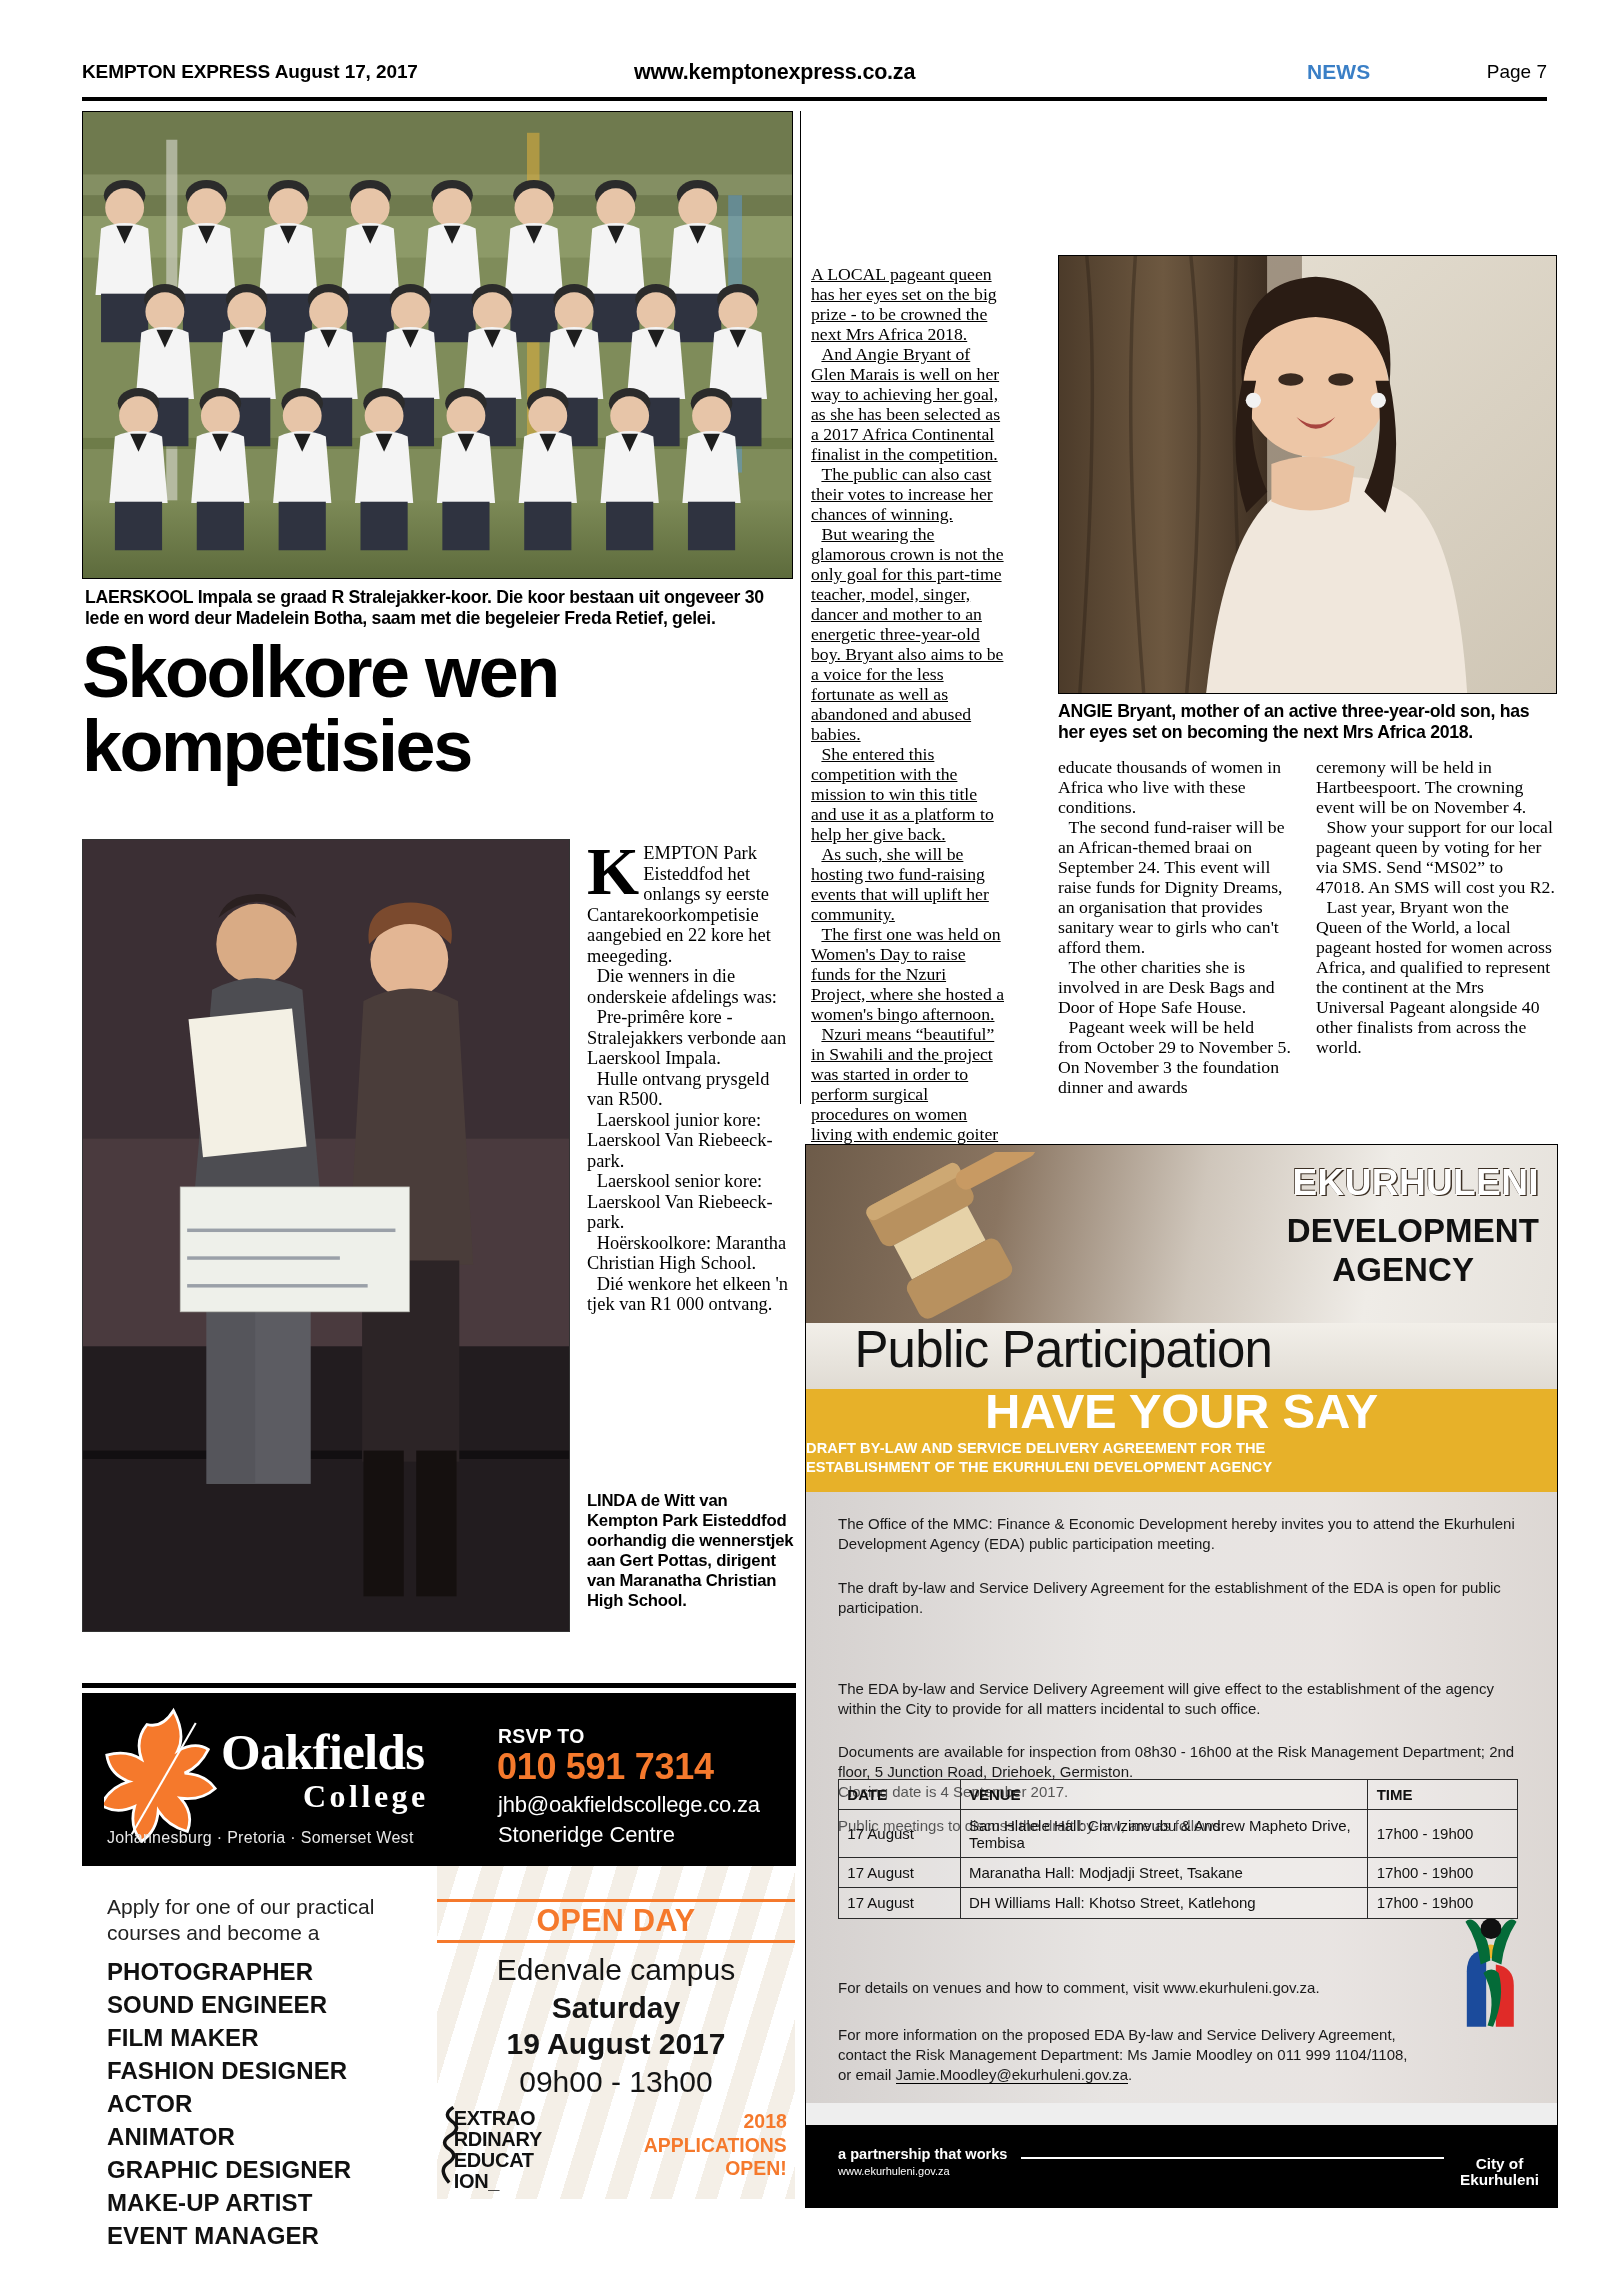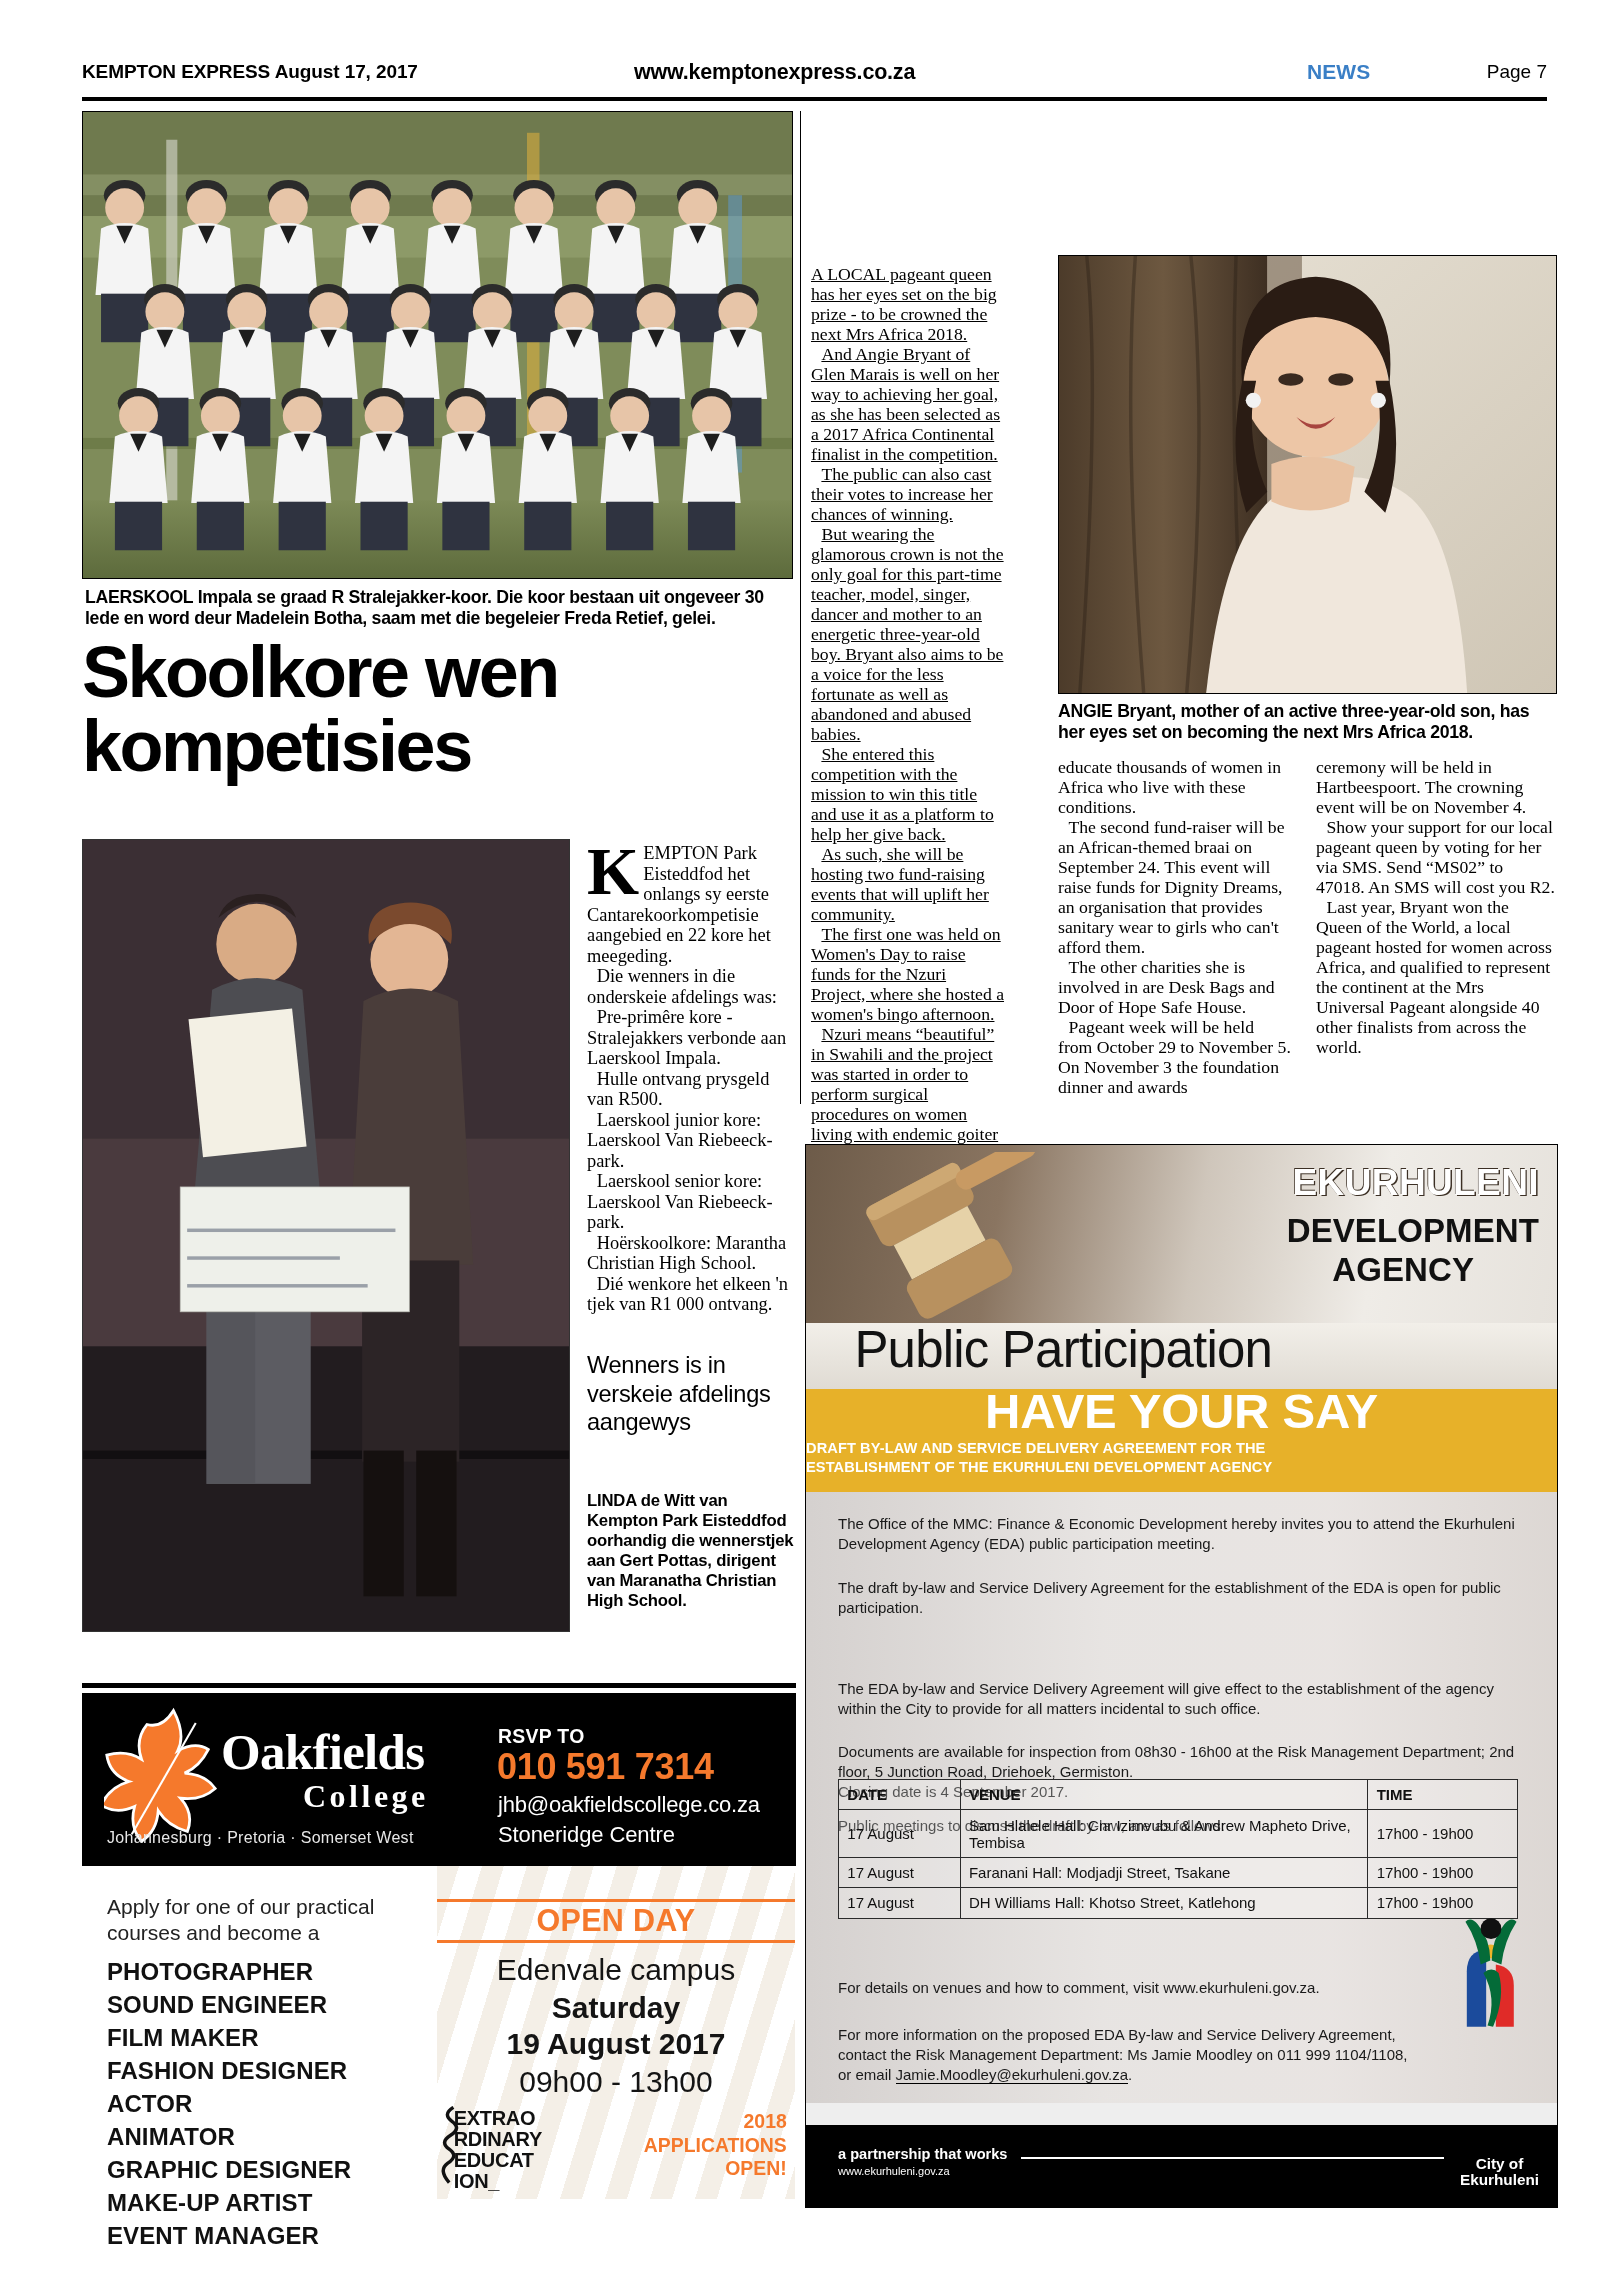--- a/index.html
+++ b/index.html
@@ -230,21 +230,20 @@
     <p class="first"><span class="dropcap">K</span><span>EMPTON Park Eisteddfod het onlangs sy eerste Cantarekoorkompetisie aangebied en 22 kore het meegeding.</span></p>
     <p>Die wenners in die onderskeie afdelings was:</p>
     <p>Pre-primêre kore - Stralejakkers verbonde aan Laerskool Impala.</p>
     <p>Hulle ontvang prysgeld van R500.</p>
     <p>Laerskool junior kore: Laerskool Van Riebeeck-park.</p>
     <p>Laerskool senior kore: Laerskool Van Riebeeck-park.</p>
     <p>Hoërskoolkore: Marantha Christian High School.</p>
     <p>Dié wenkore het elkeen 'n tjek van R1 000 ontvang.</p>
   </div>
 
-  <div class="pullquote">Wenners is in verskeie afdelings aangewys</div>
   <div class="linda-caption">LINDA de Witt van Kempton Park Eisteddfod oorhandig die wennerstjek aan Gert Pottas, dirigent van Maranatha Christian High School.</div>
 
   <div class="vline" style="left:800px;top:111px;height:993px;"></div>
 
 
   <div class="mom-col1">
     <p class="first">A LOCAL pageant queen has her eyes set on the big prize - to be crowned the next Mrs Africa 2018.</p>
     <p>And Angie Bryant of Glen Marais is well on her way to achieving her goal, as she has been selected as a 2017 Africa Continental finalist in the competition.</p>
     <p>The public can also cast their votes to increase her chances of winning.</p>
     <p>But wearing the glamorous crown is not the only goal for this part-time teacher, model, singer, dancer and mother to an energetic three-year-old boy. Bryant also aims to be a voice for the less fortunate as well as abandoned and abused babies.</p>
@@ -352,21 +351,21 @@
           </tr>
         </thead>
         <tbody>
           <tr>
             <td class="date">17 August</td>
             <td>Sam Hlalele Hall: Cnr Izimvubu &amp; Andrew Mapheto Drive, Tembisa</td>
             <td class="time">17h00 - 19h00</td>
           </tr>
           <tr>
             <td class="date">17 August</td>
-            <td>Faranani Hall: Modjadji Street, Tsakane</td>
+            <td>Maranatha Hall: Modjadji Street, Tsakane</td>
             <td class="time">17h00 - 19h00</td>
           </tr>
           <tr>
             <td class="date">17 August</td>
             <td>DH Williams Hall: Khotso Street, Katlehong</td>
             <td class="time">17h00 - 19h00</td>
           </tr>
         </tbody>
       </table>
 

